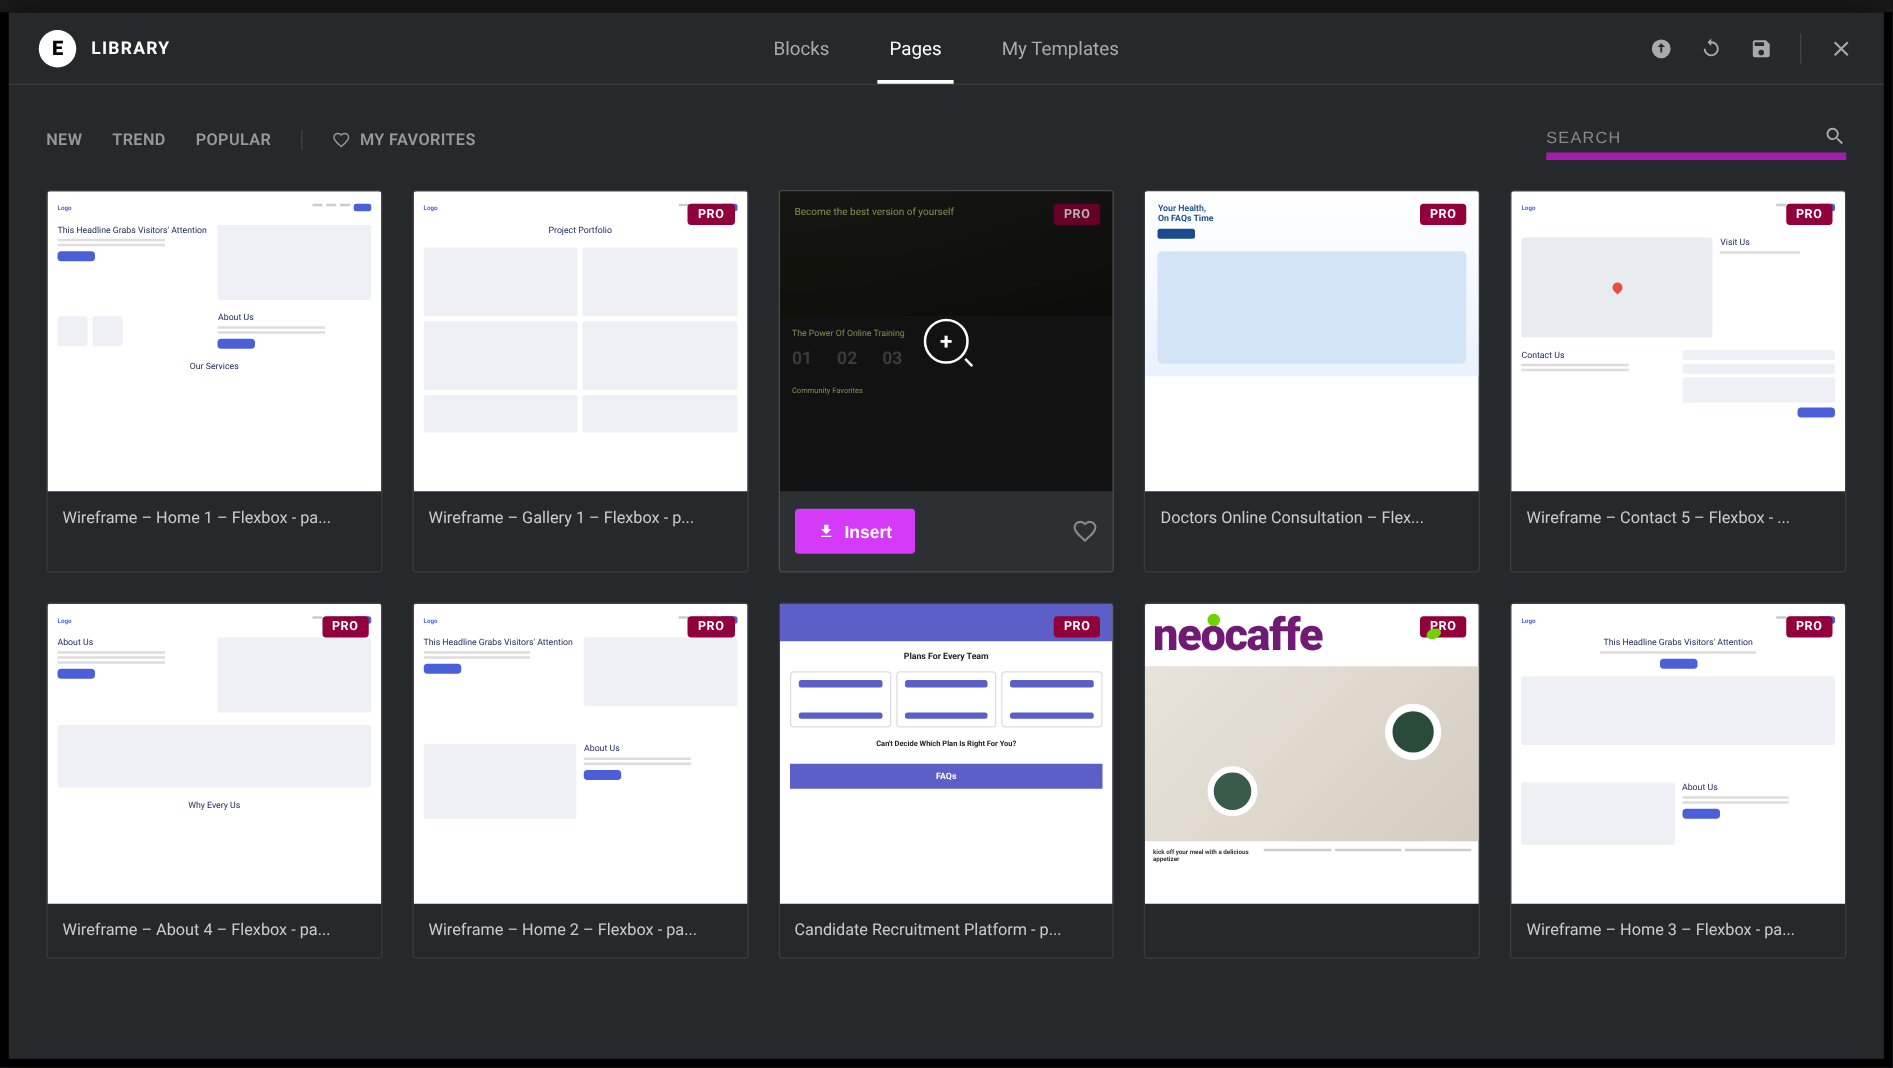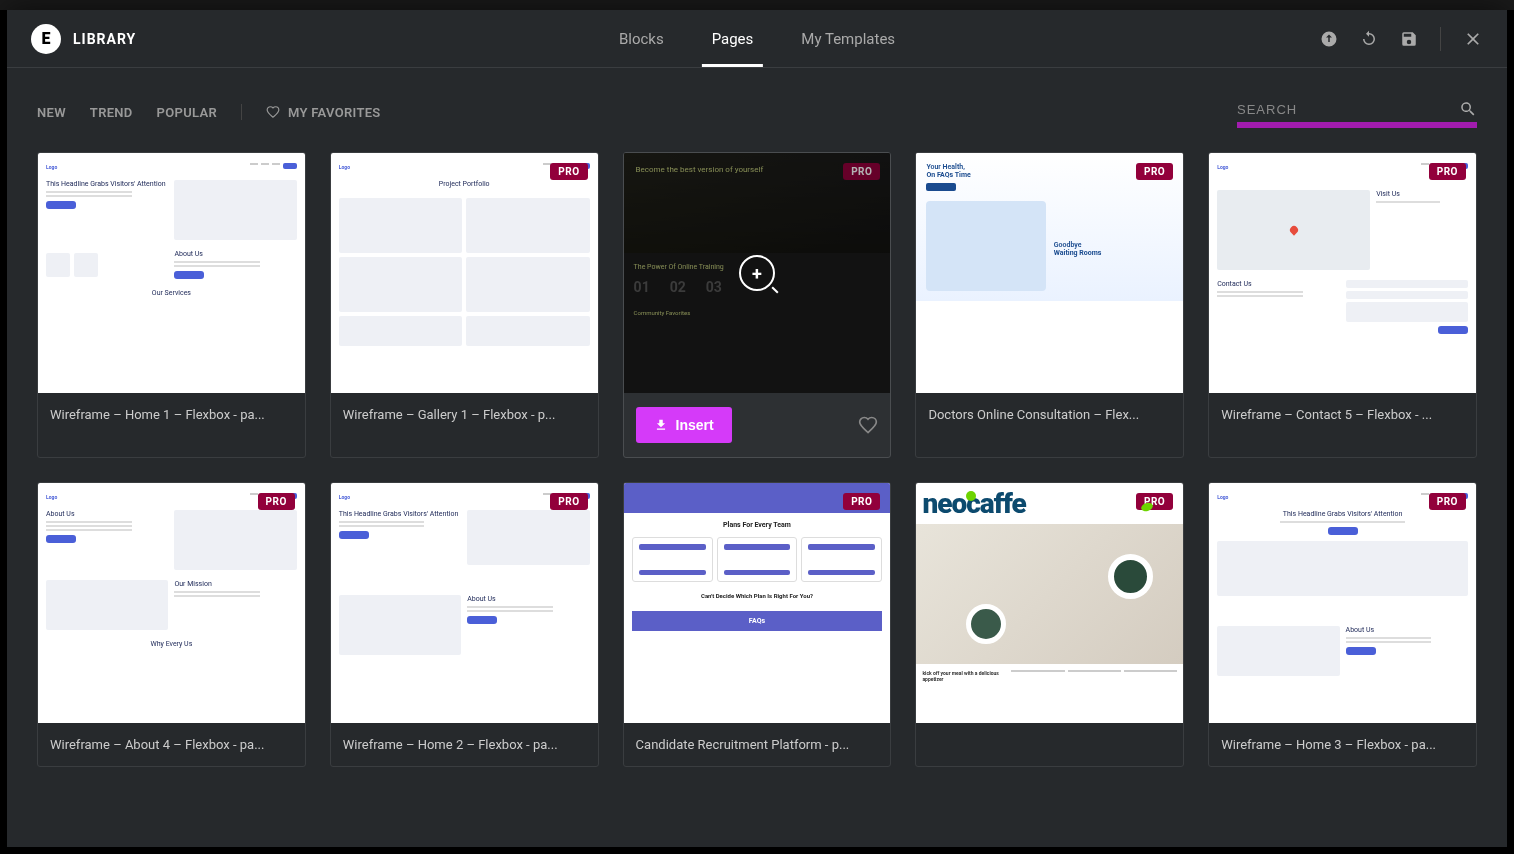--- a/index.html
+++ b/index.html
@@ -215,24 +215,20 @@
 
       <div class="card">
         <div class="thumb">
           <div class="pro-badge">PRO</div>
           <div style="padding:10px;font-size:7px;background:linear-gradient(#fff,#eaf2ff)">
             <div style="color:#1a4b8f;font-weight:600">Your Health,</div>
             <div style="color:#1a4b8f;font-weight:700">On FAQs Time</div>
             <div style="height:8px;width:30px;background:#1a4b8f;margin-top:4px;border-radius:2px"></div>
             <div style="display:flex;margin-top:10px;gap:8px">
               <div style="flex:1;height:90px;background:#d4e4f7;border-radius:4px"></div>
-              <div style="flex:1">
-                <div style="color:#1a4b8f;font-weight:600;margin-top:40px">Goodbye</div>
-                <div style="color:#1a4b8f;font-weight:700">Waiting Rooms</div>
-              </div>
             </div>
           </div>
         </div>
         <div class="card-footer">
             <div class="card-title">Doctors Online Consultation – Flex...</div>
           </div>
       </div>
 
       <div class="card">
         <div class="thumb">
@@ -288,25 +284,20 @@
                   <div class="wf-h">About Us</div>
                   <div class="wf-p"></div>
                   <div class="wf-p"></div>
                   <div class="wf-p"></div>
                   <div class="wf-btn"></div>
                 </div>
               <div class="wf-box" style="flex:1;height:60px"></div>
             </div>
             <div class="wf-section wf-flex">
               <div class="wf-box" style="flex:1;height:50px"></div>
-              <div style="flex:1">
-                  <div class="wf-h">Our Mission</div>
-                  <div class="wf-p"></div>
-                  <div class="wf-p"></div>
-                </div>
             </div>
             <div class="wf-section">
                 <div class="wf-h" style="text-align:center">Why Every Us</div>
               </div>
           </div>
         </div>
         <div class="card-footer">
             <div class="card-title">Wireframe – About 4 – Flexbox - pa...</div>
           </div>
       </div>
@@ -374,21 +365,21 @@
           </div>
         </div>
         <div class="card-footer">
             <div class="card-title">Candidate Recruitment Platform - p...</div>
           </div>
       </div>
 
       <div class="card">
         <div class="thumb">
           <div class="pro-badge">PRO</div>
-          <div style="font-size:28px;font-weight:900;letter-spacing:-1px;color:#0c4a6e;padding:4px 6px;position:relative">
+          <div style="font-size:36px;font-weight:900;letter-spacing:-1px;color:#701a75;padding:4px 6px;position:relative">
             <span>neocaffe</span>
             <span style="position:absolute;top:8px;left:50px;width:10px;height:10px;background:#6dd400;border-radius:50%"></span>
             <span style="position:absolute;top:20px;right:30px;width:12px;height:8px;background:#6dd400;border-radius:50%;transform:rotate(-20deg)"></span>
           </div>
           <div style="height:140px;background:linear-gradient(135deg,#e8e4da,#d4ccc0);position:relative">
             <div style="position:absolute;top:30px;right:30px;width:45px;height:45px;background:#2a4a3a;border-radius:50%;border:6px solid #fff"></div>
             <div style="position:absolute;bottom:20px;left:50px;width:40px;height:40px;background:#3a5a4a;border-radius:50%;border:5px solid #fff"></div>
           </div>
           <div style="padding:6px;font-size:5px;color:#333;display:flex;gap:6px">
             <div style="flex:1">

